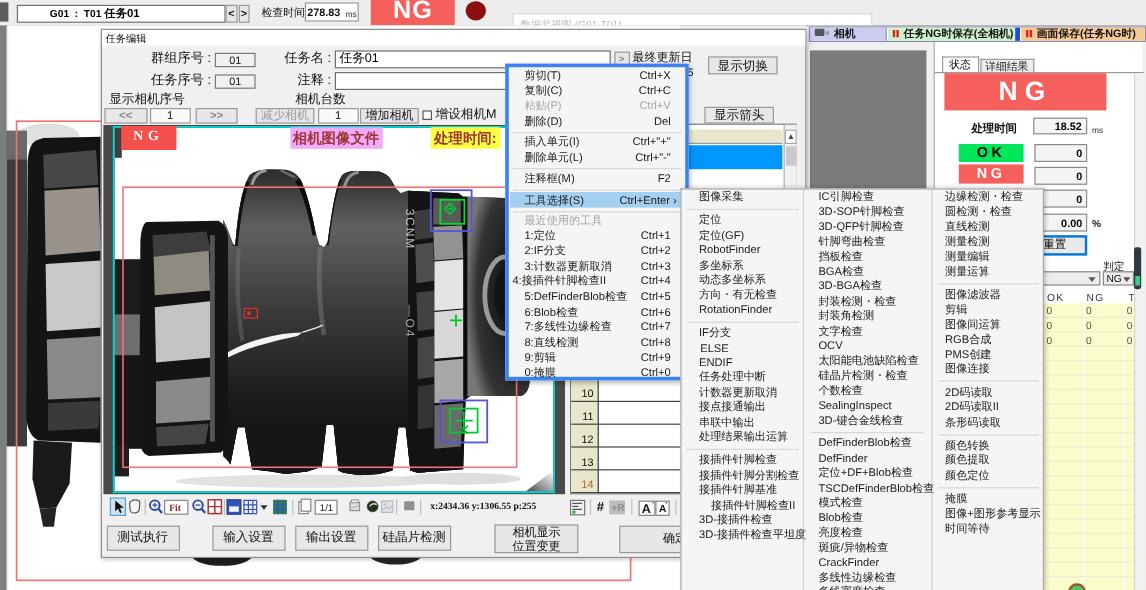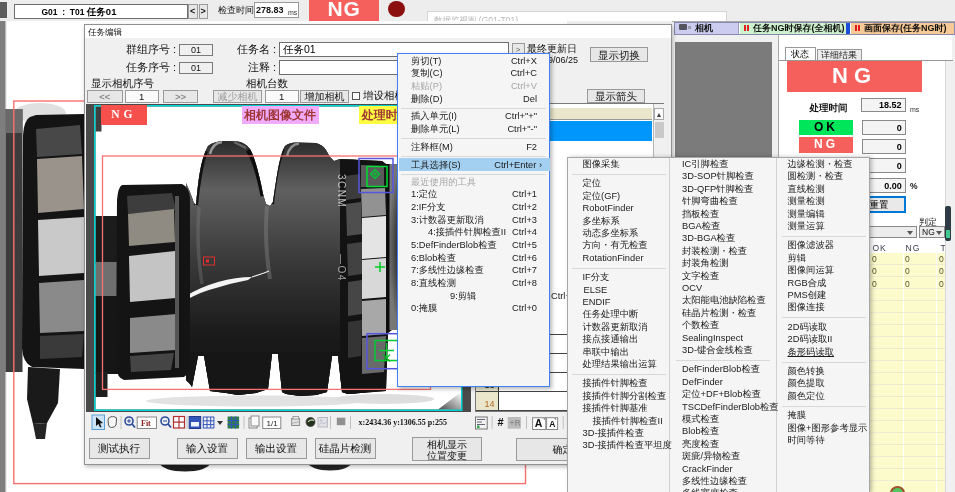--- a/index.html
+++ b/index.html
@@ -425,44 +425,44 @@
   </svg>
 </div>
 
 <div class="btn" style="left:88.5px;top:438px;width:61px;height:20.5px;line-height:19px;font-size:10.5px;">测试执行</div>
 <div class="btn" style="left:176.5px;top:438px;width:61px;height:20.5px;line-height:19px;font-size:10.5px;">输入设置</div>
 <div class="btn" style="left:245.5px;top:438px;width:61px;height:20.5px;line-height:19px;font-size:10.5px;">输出设置</div>
 <div class="btn" style="left:314.5px;top:438px;width:61px;height:20.5px;line-height:19px;font-size:10.5px;">硅晶片检测</div>
 <div class="btn" style="left:412px;top:437px;width:70px;height:23.5px;line-height:11px;font-size:10px;padding-top:1px;">相机显示<br>位置变更</div>
 <div class="btn" style="left:515.5px;top:438px;width:94px;height:22.5px;line-height:21px;font-size:10px;">确定</div>
 
-<div class="bx" style="left:397px;top:53px;width:153px;height:334px;background:#f5f5f5;border:1px solid #3b82f6;box-shadow:2px 2px 4px rgba(0,0,0,0.28);">
+<div class="bx" style="left:421px;top:53px;width:153px;height:264px;background:#f5f5f5;border:3px solid #3b82f6;box-shadow:2px 2px 4px rgba(0,0,0,0.28);">
   <div class="mi" style="top:1px;padding-left:13px;">剪切(T)<span class="ac">Ctrl+X</span></div>
   <div class="mi" style="top:13.4px;padding-left:13px;">复制(C)<span class="ac">Ctrl+C</span></div>
   <div class="mi dis" style="top:26px;padding-left:13px;">粘贴(P)<span class="ac dis">Ctrl+V</span></div>
   <div class="mi" style="top:38.6px;padding-left:13px;">删除(D)<span class="ac">Del</span></div>
   <div class="sep" style="left:3px;right:3px;top:54.3px;"></div>
   <div class="mi" style="top:56.3px;padding-left:13px;">插入单元(I)<span class="ac">Ctrl+"+"</span></div>
   <div class="mi" style="top:68.9px;padding-left:13px;">删除单元(L)<span class="ac">Ctrl+"-"</span></div>
   <div class="sep" style="left:3px;right:3px;top:84px;"></div>
   <div class="mi" style="top:87.1px;padding-left:13px;">注释框(M)<span class="ac">F2</span></div>
   <div class="sep" style="left:3px;right:3px;top:101.8px;"></div>
   <div class="ab" style="left:1px;top:104.2px;width:151px;height:13.2px;background:#a3cff0;"></div>
   <div class="mi" style="top:104.6px;padding-left:13px;">工具选择(S)<span class="ac" style="right:7px;">Ctrl+Enter&nbsp;›</span></div>
   <div class="sep" style="left:3px;right:3px;top:120.4px;"></div>
   <div class="mi dis" style="top:122px;padding-left:13px;">最近使用的工具</div>
   <div class="mi" style="top:134.1px;padding-left:13px;">1:定位<span class="ac">Ctrl+1</span></div>
   <div class="mi" style="top:146.8px;padding-left:13px;">2:IF分支<span class="ac">Ctrl+2</span></div>
   <div class="mi" style="top:159.5px;padding-left:13px;">3:计数器更新取消<span class="ac">Ctrl+3</span></div>
-  <div class="mi" style="top:172.2px;padding-left:30px;">4:接插件针脚检查II<span class="ac">Ctrl+4</span></div>
+  <div class="mi" style="top:172.2px;padding-left:3px;">4:接插件针脚检查II<span class="ac">Ctrl+4</span></div>
   <div class="mi" style="top:185px;padding-left:13px;">5:DefFinderBlob检查<span class="ac">Ctrl+5</span></div>
   <div class="mi" style="top:197.6px;padding-left:13px;">6:Blob检查<span class="ac">Ctrl+6</span></div>
   <div class="mi" style="top:210.3px;padding-left:13px;">7:多线性边缘检查<span class="ac">Ctrl+7</span></div>
   <div class="mi" style="top:223px;padding-left:13px;">8:直线检测<span class="ac">Ctrl+8</span></div>
-  <div class="mi" style="top:235.7px;padding-left:13px;margin-left:39px;">9:剪辑<span class="ac">Ctrl+9</span></div>
+  <div class="mi" style="top:235.7px;padding-left:13px;">9:剪辑<span class="ac">Ctrl+9</span></div>
   <div class="mi" style="top:248.4px;padding-left:13px;">0:掩膜<span class="ac">Ctrl+0</span></div>
 </div>
 
 <div class="bx" style="left:566.5px;top:156.5px;width:303.5px;height:336px;background:#f5f5f5;border:1px solid #a7a7a7;border-bottom:none;box-shadow:2px 0 4px rgba(0,0,0,0.25);overflow:hidden;">
   <div class="ab" style="left:101px;top:0;width:1px;height:100%;background:#d0d0d0;"></div>
   <div class="ab" style="left:208px;top:0;width:1px;height:100%;background:#d0d0d0;"></div>
 
   <div class="smi" style="left:15px;top:0.5px;">图像采集</div>
   <div class="sep" style="left:4px;top:16.4px;width:94px;"></div>
   <div class="smi" style="left:15px;top:19.9px;">定位</div>
@@ -527,21 +527,21 @@
   <div class="sep" style="left:214px;top:78.4px;width:84px;"></div>
   <div class="smi" style="left:220px;top:81.9px;">图像滤波器</div>
   <div class="smi" style="left:220px;top:94.3px;">剪辑</div>
   <div class="smi" style="left:220px;top:106.7px;">图像间运算</div>
   <div class="smi" style="left:220px;top:119.1px;">RGB合成</div>
   <div class="smi" style="left:220px;top:131.5px;">PMS创建</div>
   <div class="smi" style="left:220px;top:143.9px;">图像连接</div>
   <div class="sep" style="left:214px;top:159.8px;width:84px;"></div>
   <div class="smi dis" style="left:220px;top:163.3px;">2D码读取</div>
   <div class="smi" style="left:220px;top:175.7px;">2D码读取II</div>
-  <div class="smi dis" style="left:220px;top:188.1px;text-decoration:underline;">条形码读取</div>
+  <div class="smi dis" style="left:220px;top:188.1px;">条形码读取</div>
   <div class="sep" style="left:214px;top:204px;width:84px;"></div>
   <div class="smi" style="left:220px;top:207.5px;">颜色转换</div>
   <div class="smi" style="left:220px;top:219.9px;">颜色提取</div>
   <div class="smi" style="left:220px;top:232.3px;">颜色定位</div>
   <div class="sep" style="left:214px;top:248.2px;width:84px;"></div>
   <div class="smi" style="left:220px;top:251.7px;">掩膜</div>
   <div class="smi" style="left:220px;top:264.1px;">图像+图形参考显示</div>
   <div class="smi" style="left:220px;top:276.5px;">时间等待</div>
 </div>
 

